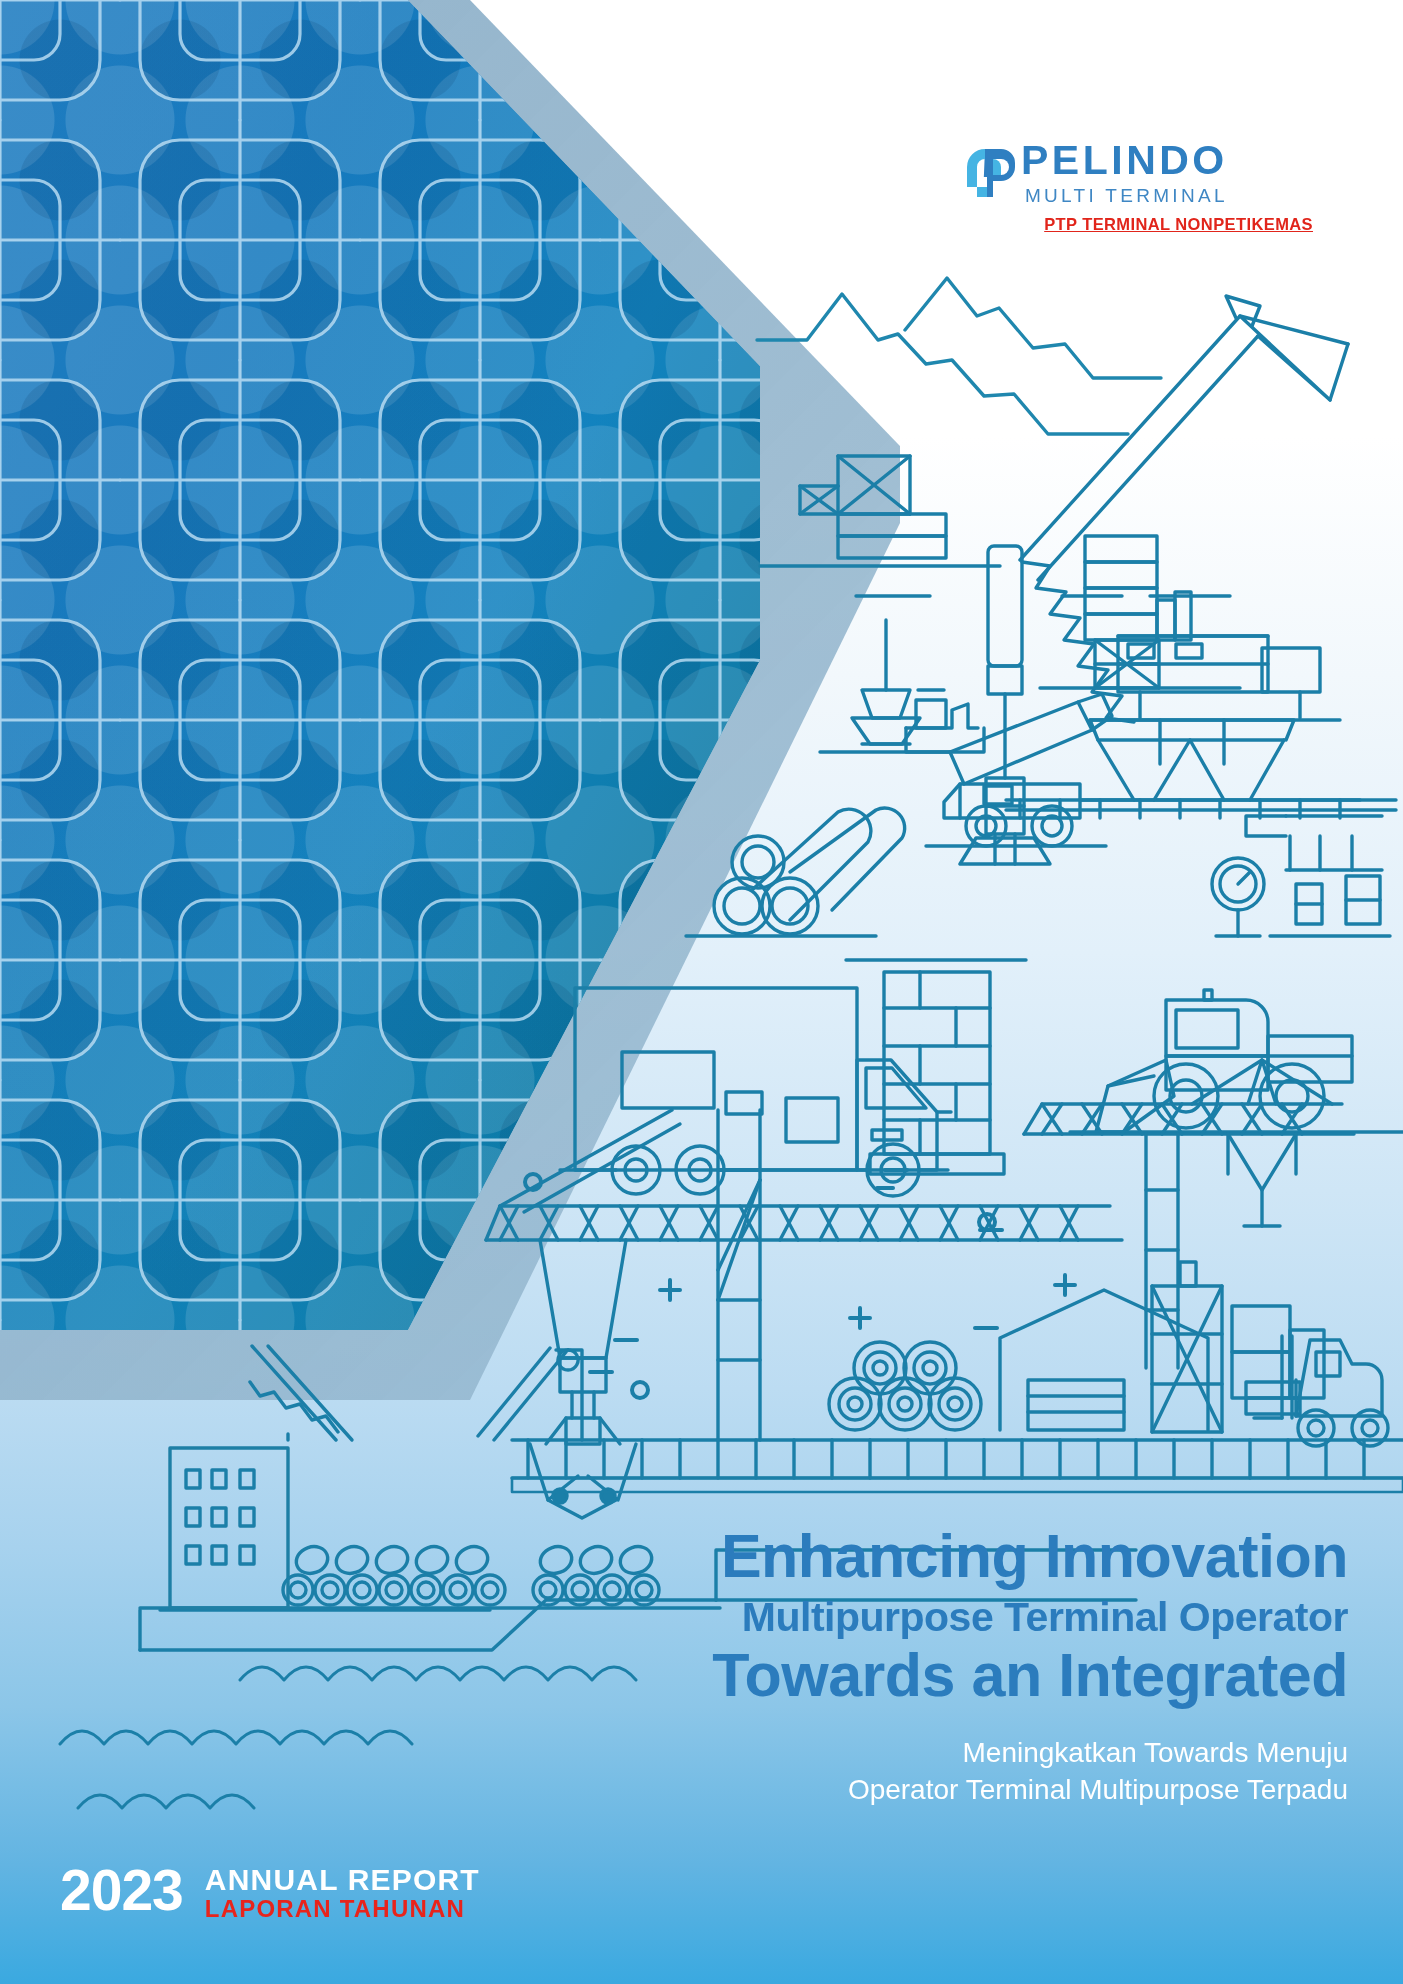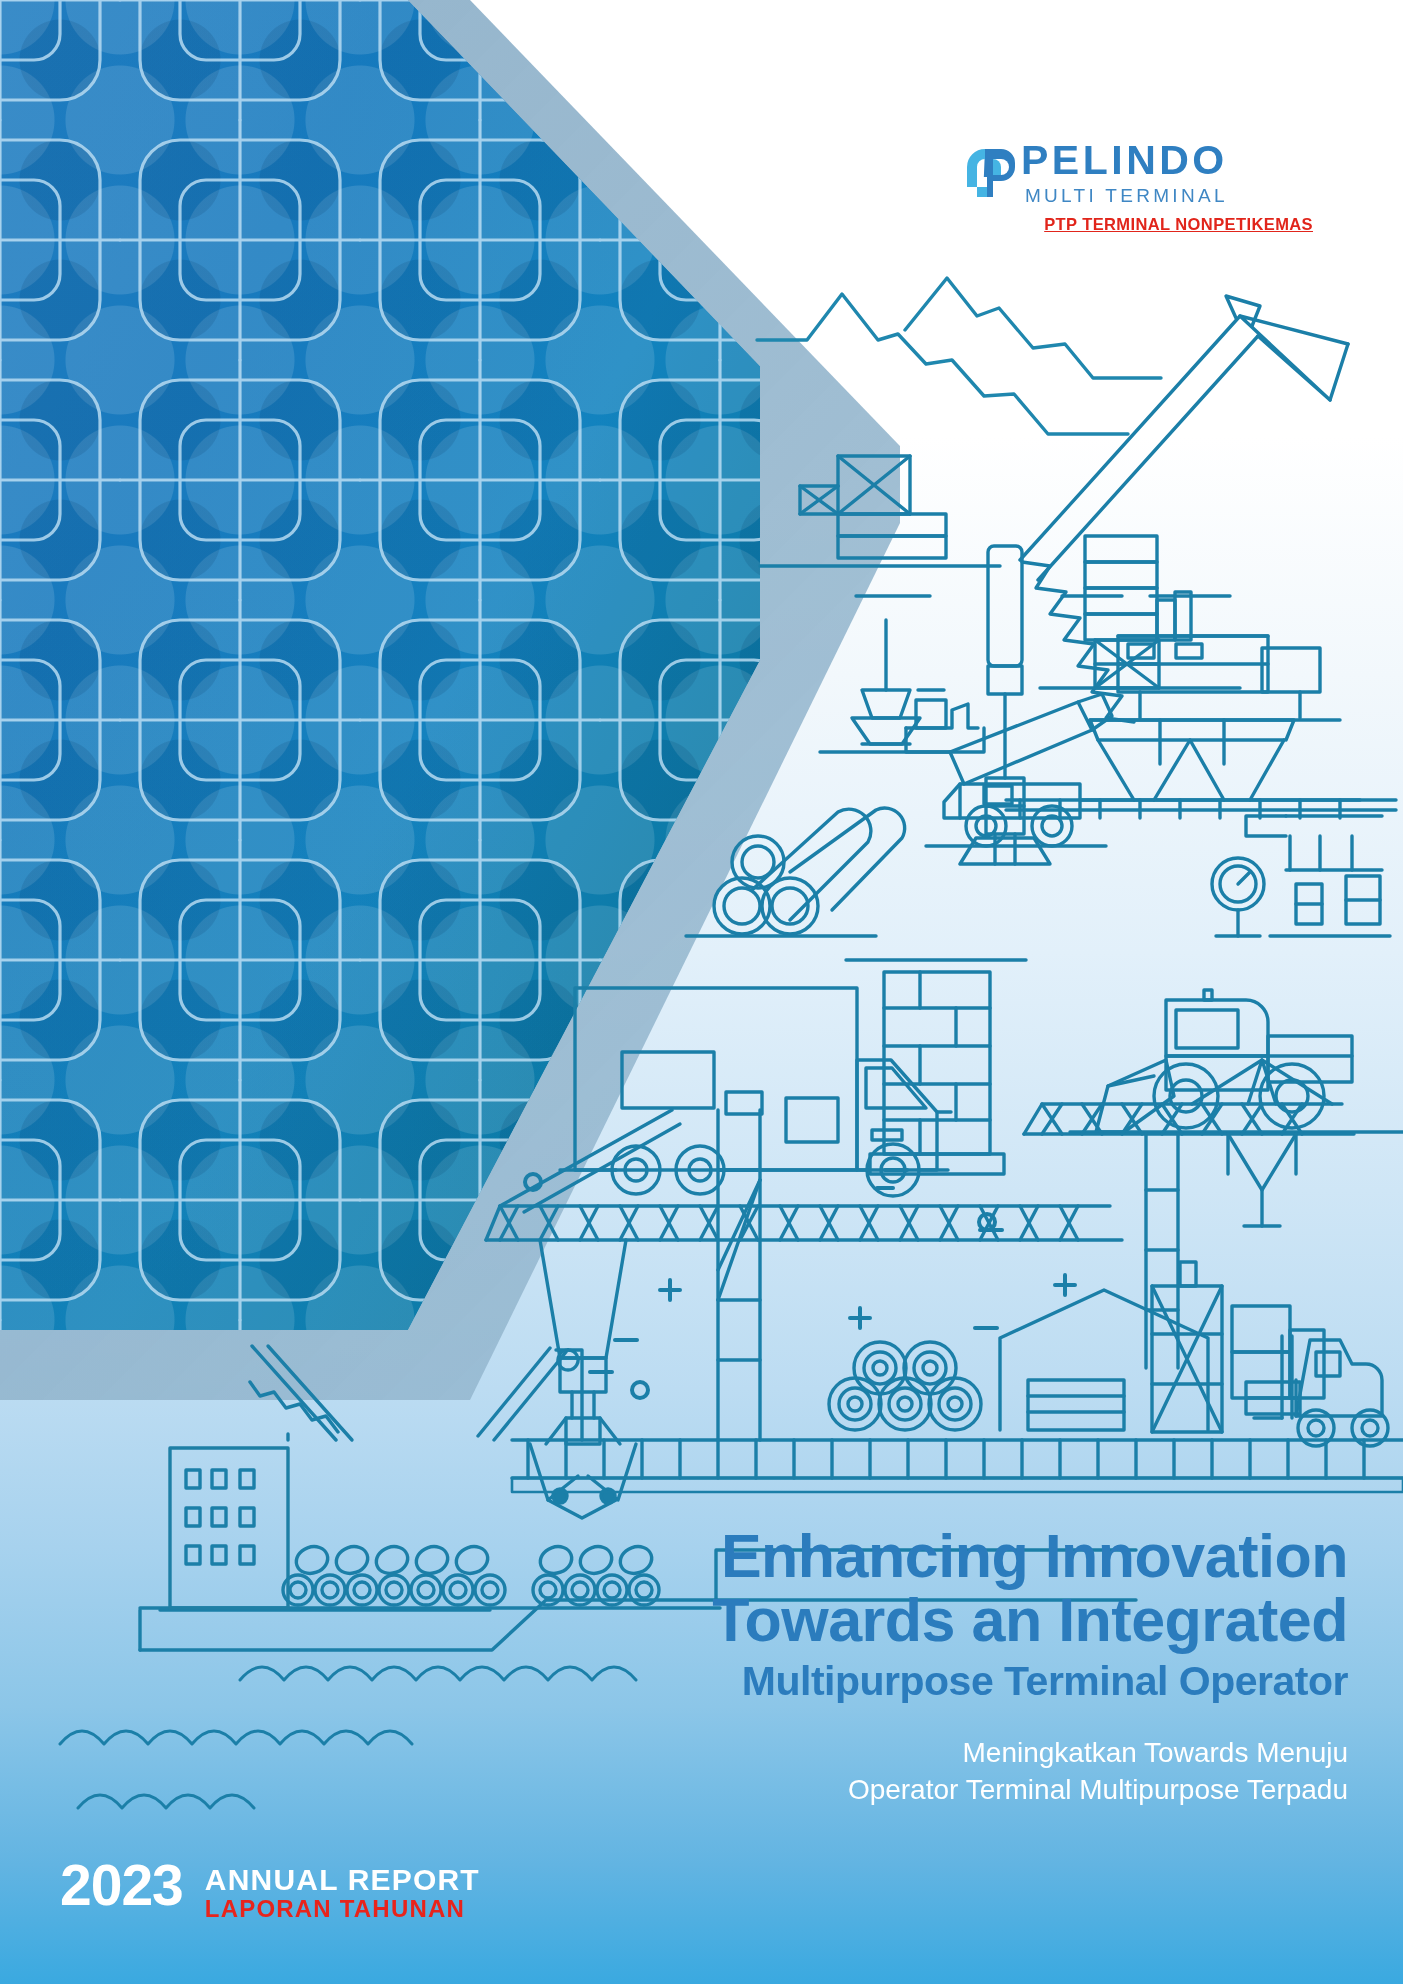--- a/index.html
+++ b/index.html
@@ -110,21 +110,21 @@
   .t1{font-size:61px;line-height:1.03;}
   .t2{font-size:61px;line-height:1.05;}
   .t3{font-size:41px;line-height:1.25;margin-top:4px;}
   .sub-id{
     margin-top:28px;color:#ffffff;font-size:28px;line-height:1.32;
     font-family:"Liberation Sans",sans-serif;font-weight:normal;
   }
 
   
   .footer{
-    position:absolute;left:60px;bottom:62px;display:flex;align-items:flex-start;gap:22px;
+    position:absolute;left:60px;bottom:62px;display:flex;align-items:center;gap:22px;
   }
   .year{
     color:#ffffff;font-size:57px;font-weight:bold;line-height:.92;
     letter-spacing:-1px;font-family:"Liberation Sans",sans-serif;
   }
   .f-txt{padding-top:5px;}
   .f-en{
     color:#ffffff;font-size:30px;font-weight:bold;letter-spacing:1.2px;line-height:1.08;
     font-family:"Liberation Sans",sans-serif;
   }
@@ -578,22 +578,22 @@
       <div class="logo-text">
         <div class="logo-word">PELINDO</div>
         <div class="logo-sub">MULTI TERMINAL</div>
       </div>
     </div>
     <div class="logo-tag">PTP TERMINAL NONPETIKEMAS</div>
   </div>
 
   <div class="titles">
     <div class="t-line t1">Enhancing Innovation</div>
+    <div class="t-line t3">Multipurpose Terminal Operator</div>
     <div class="t-line t2">Towards an Integrated</div>
-    <div class="t-line t3">Multipurpose Terminal Operator</div>
     <div class="sub-id">
       <div>Meningkatkan Towards Menuju</div>
       <div>Operator Terminal Multipurpose Terpadu</div>
     </div>
   </div>
 
   <div class="footer">
     <div class="year">2023</div>
     <div class="f-txt">
       <div class="f-en">ANNUAL REPORT</div>

